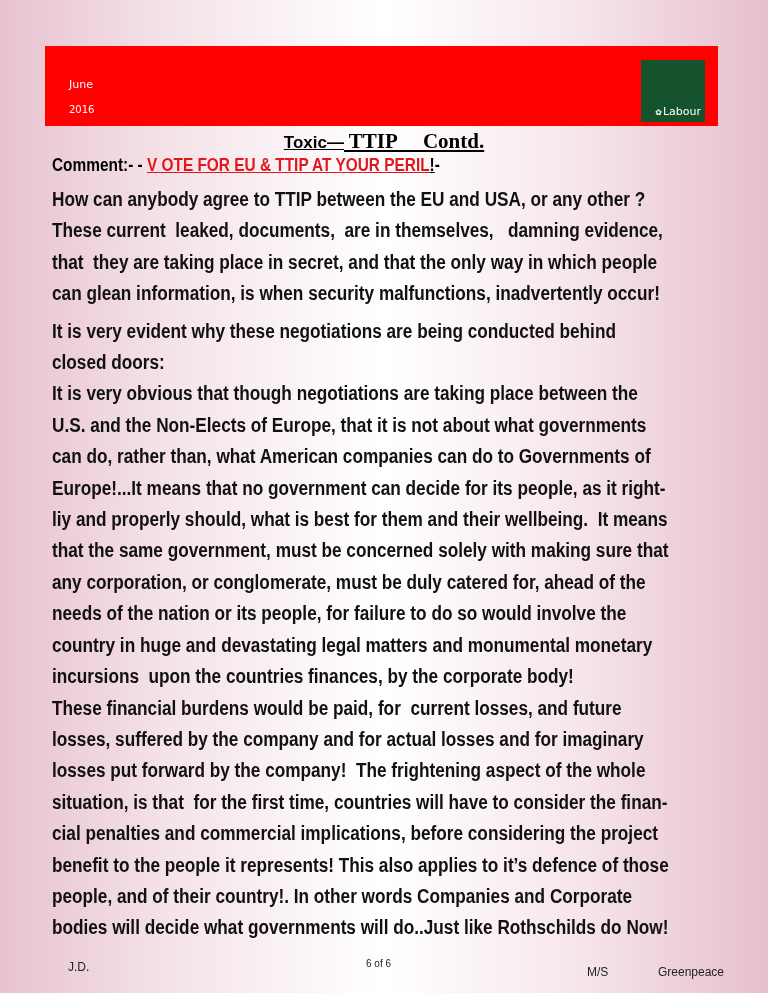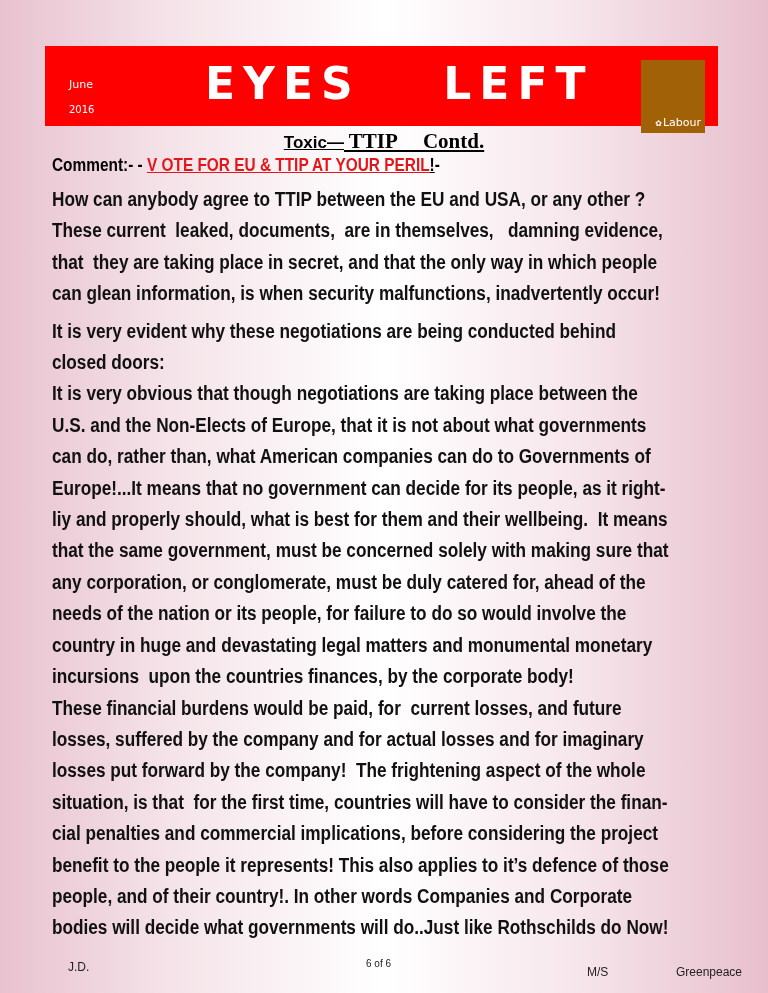--- a/index.html
+++ b/index.html
@@ -16,22 +16,22 @@
       position: absolute; left: 24px; color: #fff; font-family: "DejaVu Sans", sans-serif; font-size: 12px;
     }
     .banner-month { top: 32px; font-size: 11px; }
     .banner-year { top: 58px; font-size: 10px; }
     .banner-title {
       position: absolute; left: 160px; top: 12px;
       color: #fff; font-family: "DejaVu Sans", sans-serif; font-size: 44px; font-weight: bold;
       letter-spacing: 8px; word-spacing: 18px;
     }
     .logo-box {
-      position: absolute; left: 596px; top: 14px; width: 64px; height: 73px;
-      background: #a16207;
+      position: absolute; left: 596px; top: 14px; width: 64px; height: 62px;
+      background: #14532d;
     }
     .logo-text {
       position: absolute; right: 4px; bottom: 4px; color: #fff;
       font-family: "DejaVu Sans", sans-serif; font-size: 11px;
     }
     .logo-rose { font-size: 8px; margin-right: 1px; }
     .subtitle {
       position: absolute; left: 0; width: 768px; top: 129px; text-align: center;
       font-family: "Liberation Serif", serif; font-size: 21px; font-weight: bold;
     }
@@ -53,21 +53,20 @@
     .footer {
       position: absolute; font-family: Liberation Sans, sans-serif; color: #222; font-size: 12px;
     }
   </style>
 </head>
 <body>
 
 <div class="banner">
   <div class="banner-date banner-month">June</div>
   <div class="banner-date banner-year">2016</div>
-  <div class="banner-title" style="white-space:pre">EYES  LEFT</div>
   <div class="logo-box">
     <div class="logo-text">
       <span class="logo-rose">✿</span><span>Labour</span>
     </div>
   </div>
 </div>
 
 <div class="subtitle">
   <span class="sans">Toxic</span><span class="sans">—</span><span style="white-space:pre"> TTIP     Contd.</span>
 </div>
@@ -99,13 +98,13 @@
   <p style="white-space:pre">situation, is that  for the first time, countries will have to consider the finan-</p>
   <p>cial penalties and commercial implications, before considering the project</p>
   <p>benefit to the people it represents! This also applies to it’s defence of those</p>
   <p>people, and of their country!. In other words Companies and Corporate</p>
   <p>bodies will decide what governments will do..Just like Rothschilds do Now!</p>
 </div>
 
 <div class="footer" style="left:68px; top:960px;">J.D.</div>
 <div class="footer" style="left:366px; top:958px; font-size:10px;">6 of 6</div>
 <div class="footer" style="left:587px; top:965px;">M/S</div>
-<div class="footer" style="left:658px; top:965px;margin-left:18px;">Greenpeace</div>
+<div class="footer" style="left:658px; top:965px;">Greenpeace</div>
 
 </body></html>

